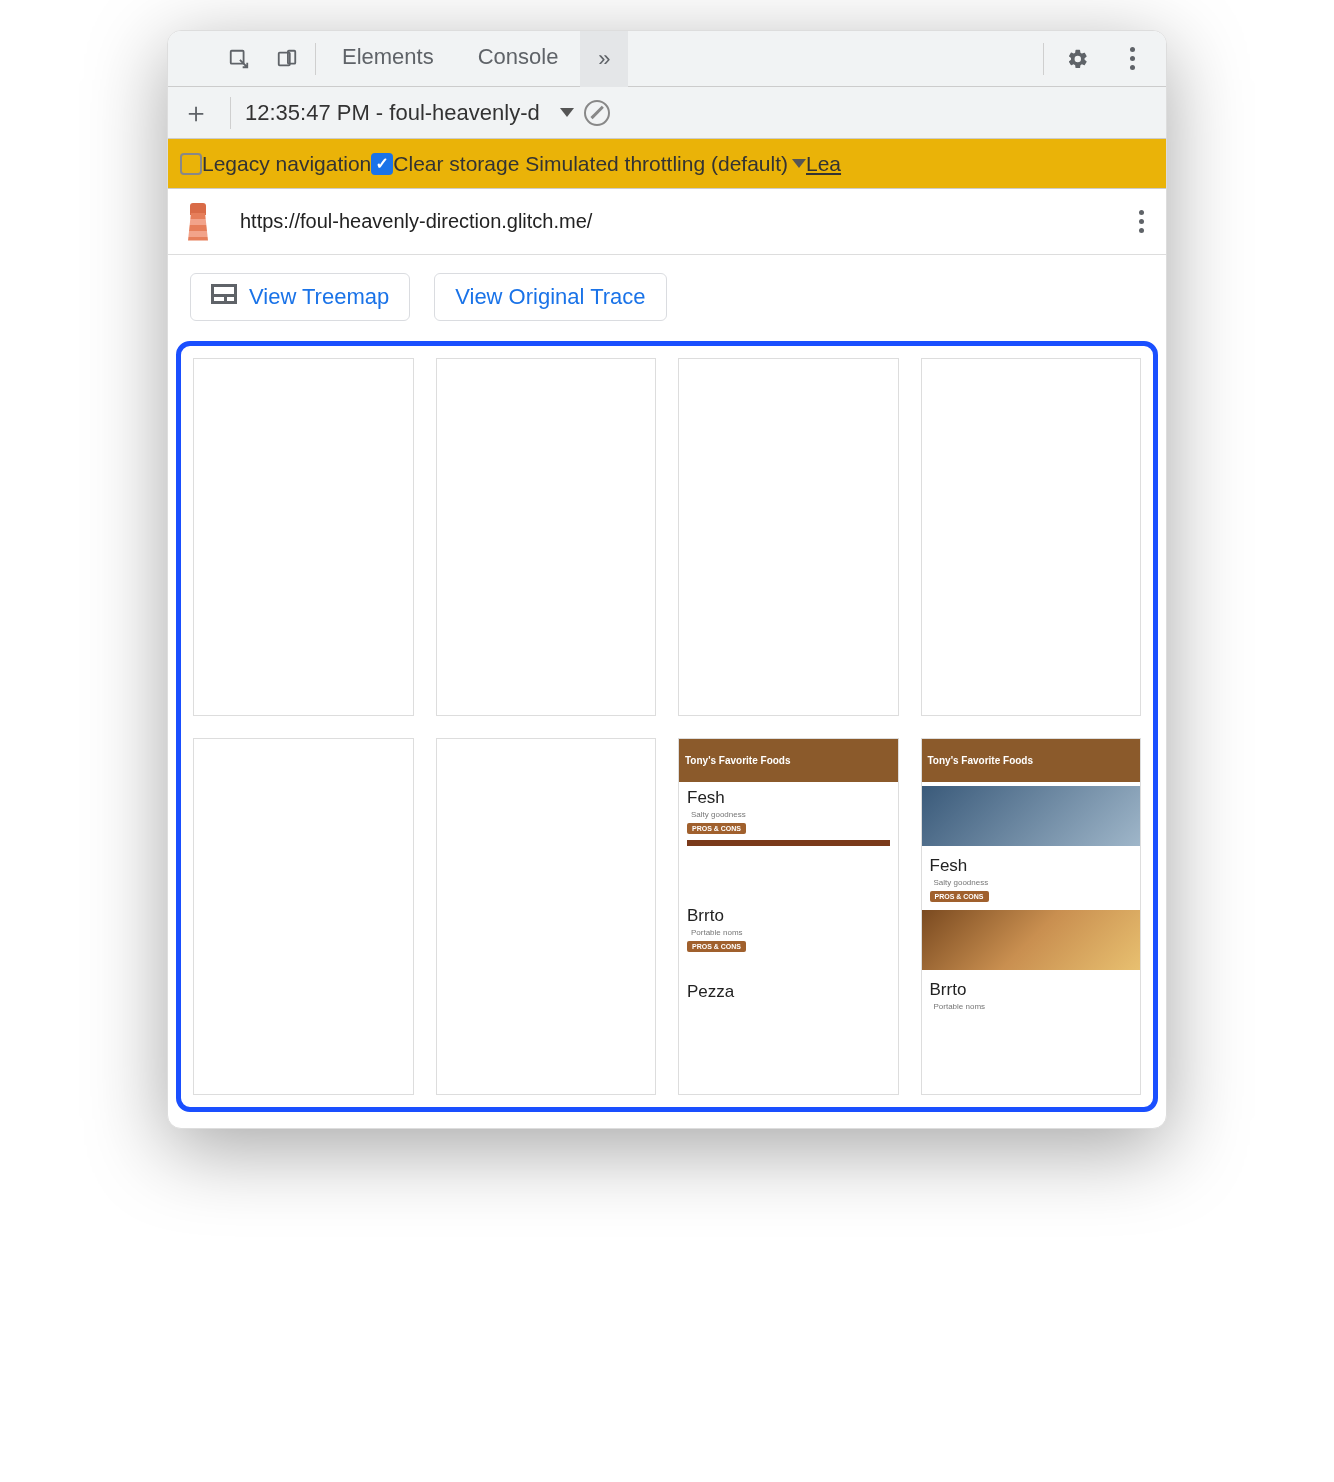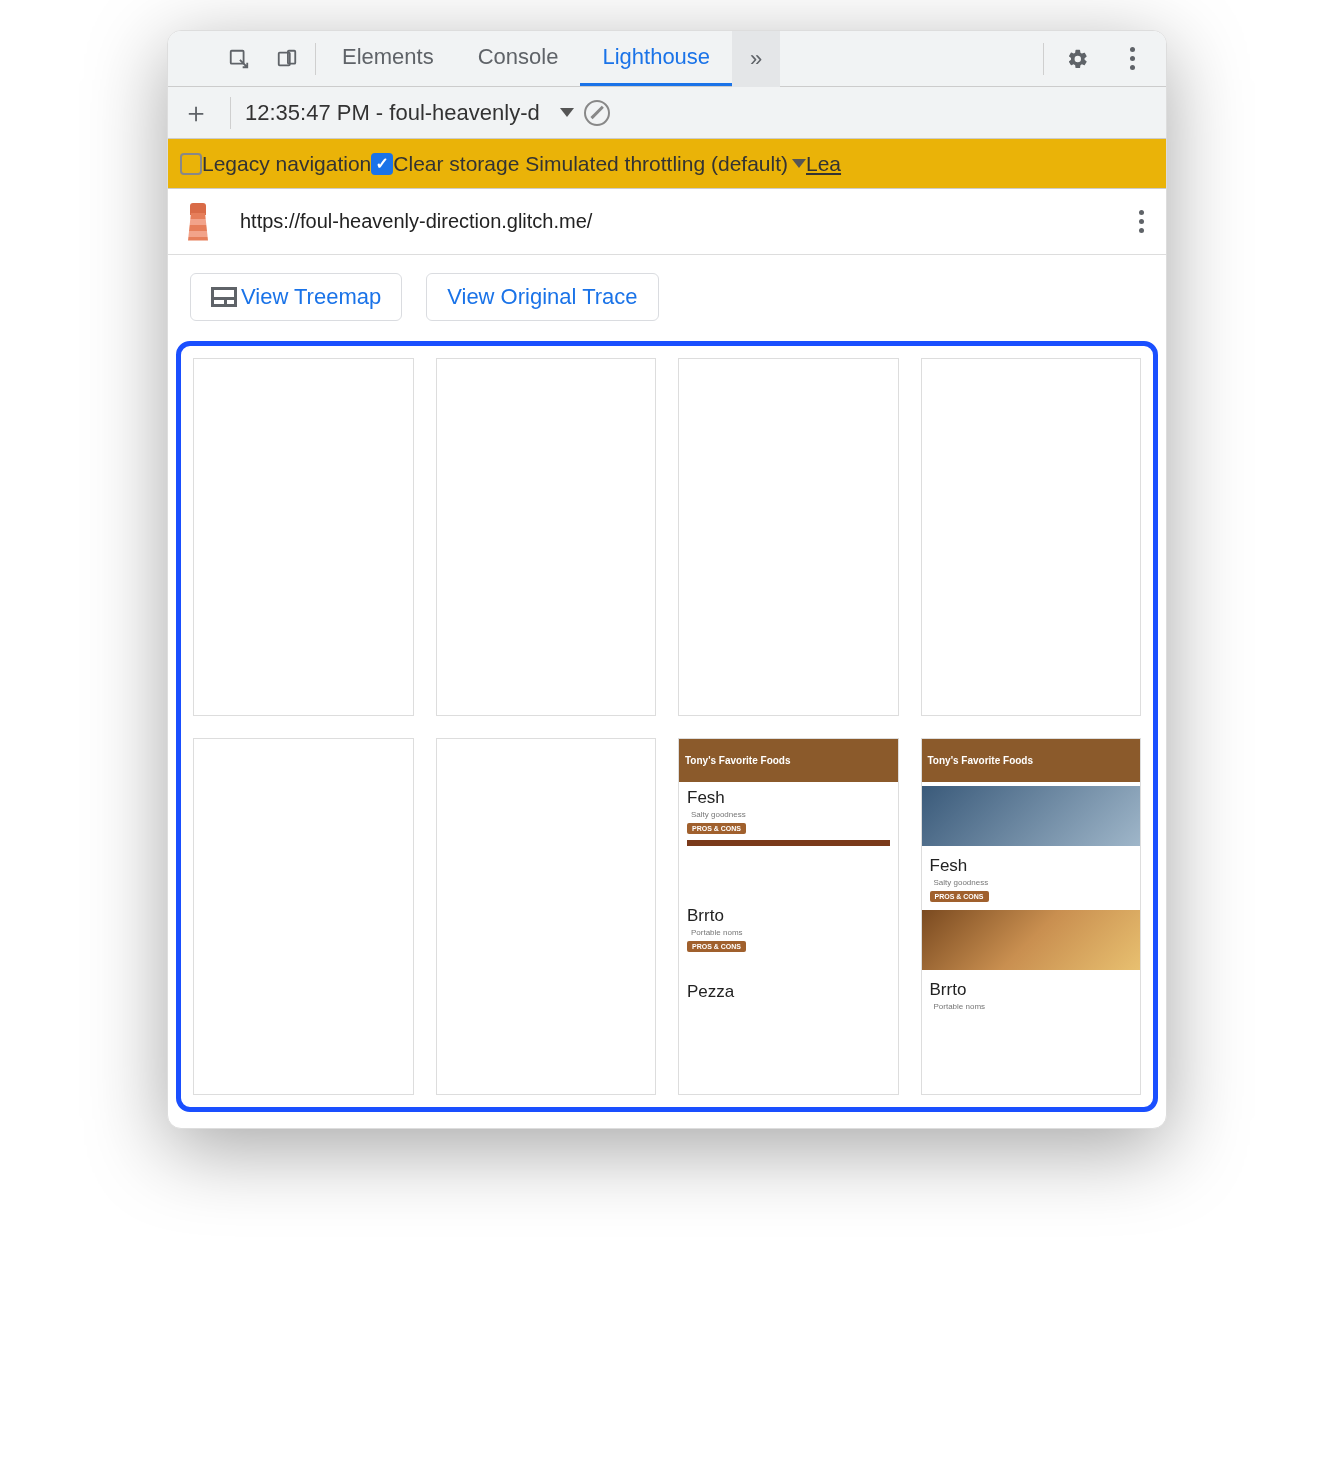--- a/index.html
+++ b/index.html
@@ -138,21 +138,21 @@
   .kebab { display:flex;flex-direction:column;gap:4px;padding:8px;cursor:pointer;}
   .kebab span{width:5px;height:5px;background:#5f6368;border-radius:50%;}
   
   .btnrow {
     display:flex; gap:24px; padding:18px 22px 12px;
   }
   .pillbtn {
     border:1px solid #dadce0;
     border-radius:6px;
     padding:10px 20px;
-    display:flex;align-items:center;gap:4px;
+    display:flex;align-items:flex-start;gap:12px;
     color:#1a73e8; font-size:22px;
     background:#fff;
     cursor:pointer;
   }
   .treemap-icon{
     width:26px;height:20px;border:3px solid #5f6368;
     position:relative;
   }
   .treemap-icon::before{content:"";position:absolute;left:0;right:0;top:7px;height:3px;background:#5f6368;}
   .treemap-icon::after{content:"";position:absolute;top:10px;bottom:0;left:10px;width:3px;background:#5f6368;}
@@ -208,21 +208,20 @@
       <div class="iconbtn">
         <svg viewBox="0 0 24 24" fill="none" stroke="#5f6368" stroke-width="2">
             <rect x="3" y="5" width="12" height="14" rx="1"></rect>
             <rect x="13" y="3" width="8" height="14" rx="1"></rect>
           </svg>
       </div>
       <div class="divider-v"></div>
       <div class="tabs">
         <div class="tab">Elements</div>
         <div class="tab">Console</div>
-        <div class="tab active">Lighthouse</div>
       </div>
       <div class="overflow">»</div>
       <div class="spacer"></div>
       <div class="right">
         <div class="divider-v"></div>
         <div class="iconbtn gear">
           <svg viewBox="0 0 24 24">
               <path fill="#5f6368" d="M19.14,12.94a7,7,0,0,0,.05-.94,7,7,0,0,0-.05-.94l2.11-1.65a.5.5,0,0,0,.12-.64l-2-3.46a.5.5,0,0,0-.61-.22l-2.49,1a7,7,0,0,0-1.63-.94l-.38-2.65A.5.5,0,0,0,13.77,2H9.77a.5.5,0,0,0-.49.42L8.9,5.07a7,7,0,0,0-1.63.94l-2.49-1a.5.5,0,0,0-.61.22l-2,3.46a.5.5,0,0,0,.12.64L4.4,11a7,7,0,0,0-.05.94,7,7,0,0,0,.05.94L2.29,14.53a.5.5,0,0,0-.12.64l2,3.46a.5.5,0,0,0,.61.22l2.49-1a7,7,0,0,0,1.63.94l.38,2.65a.5.5,0,0,0,.49.42h4a.5.5,0,0,0,.49-.42l.38-2.65a7,7,0,0,0,1.63-.94l2.49,1a.5.5,0,0,0,.61-.22l2-3.46a.5.5,0,0,0-.12-.64ZM11.77,15.5A3.5,3.5,0,1,1,15.27,12,3.5,3.5,0,0,1,11.77,15.5Z"></path>
             </svg>
         </div>

